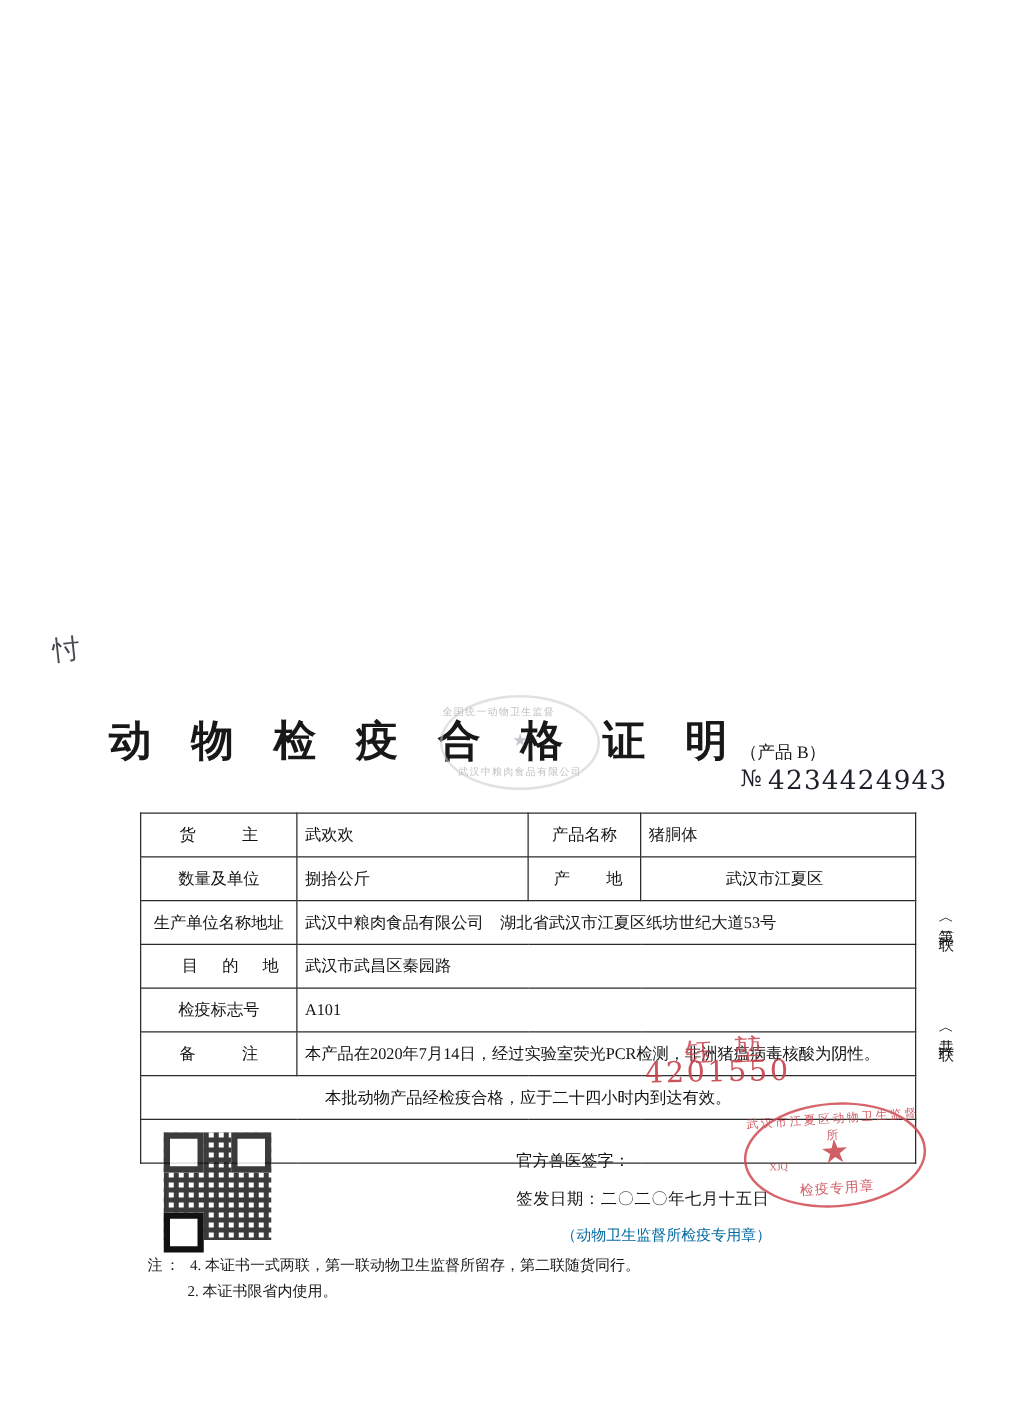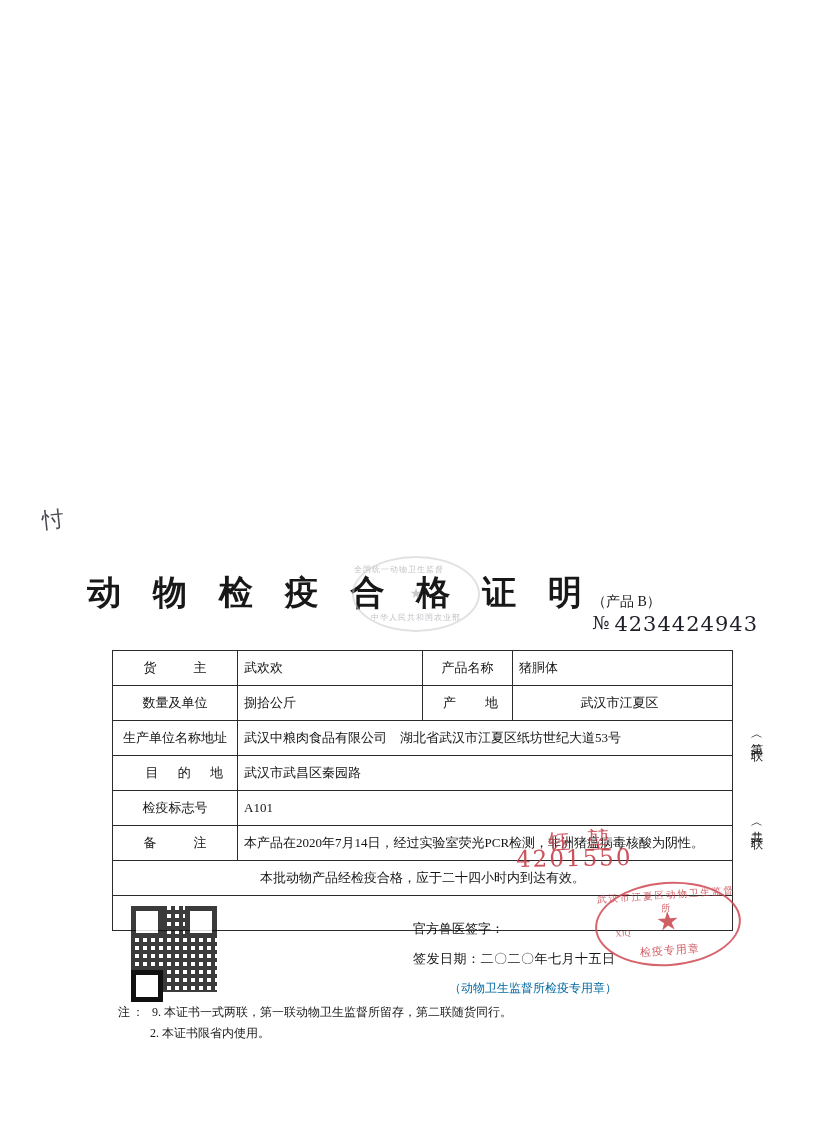--- a/index.html
+++ b/index.html
@@ -308,21 +308,21 @@
 
   <div class="scribble">忖</div>
 
   <div class="title-wrap">
     <span class="doc-title">动 物 检 疫 合 格 证 明</span><span class="title-sub">（产品 B）</span>
   </div>
 
   <div class="seal-title">
     <div class="st-t">全国统一动物卫生监督</div>
     <div class="st-star">★</div>
-    <div class="st-b">中华人民共和国农业部</div>
+    <div class="st-b">武汉中粮肉食品有限公司</div>
   </div>
 
   <div class="serial">
     <span class="no">№</span><span>4234424943</span>
   </div>
 
   <table class="tbl">
     <colgroup>
       <col style="width:125px">
       <col style="width:185px">
@@ -382,17 +382,17 @@
     <div class="top-arc">武汉市江夏区动物卫生监督所</div>
     <div class="star">★</div>
     <div class="mid">XJQ</div>
     <div class="bot">检疫专用章</div>
   </div>
 
   <div class="side-text">〈第二联〉</div>
   <div class="side-text2">〈共二联〉</div>
 
   <div class="notes">
-    <div><span class="lead">注：</span><span>9. 本证书一式两联，第一联动物卫生监督所留存，第二联随货同行。</span></div>
+    <div><span class="lead">注：</span><span>4. 本证书一式两联，第一联动物卫生监督所留存，第二联随货同行。</span></div>
     <div class="n2">2. 本证书限省内使用。</div>
   </div>
 
 </div>
 
 </body></html>

